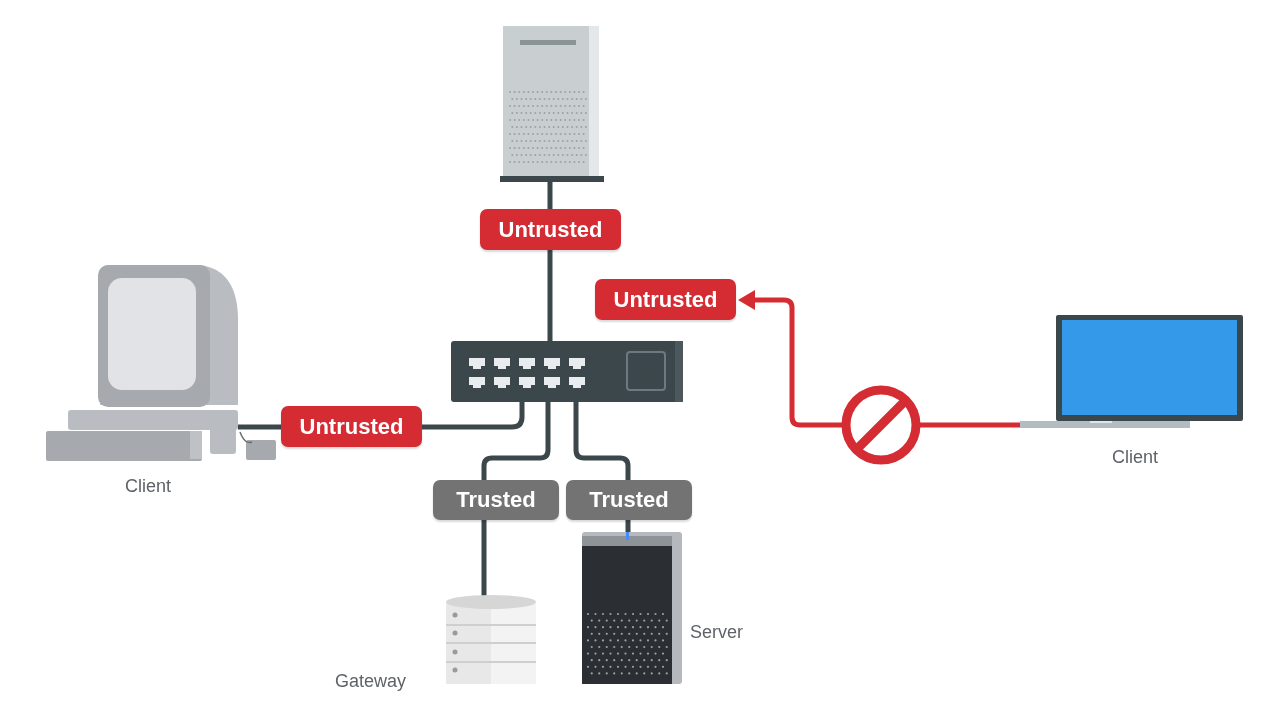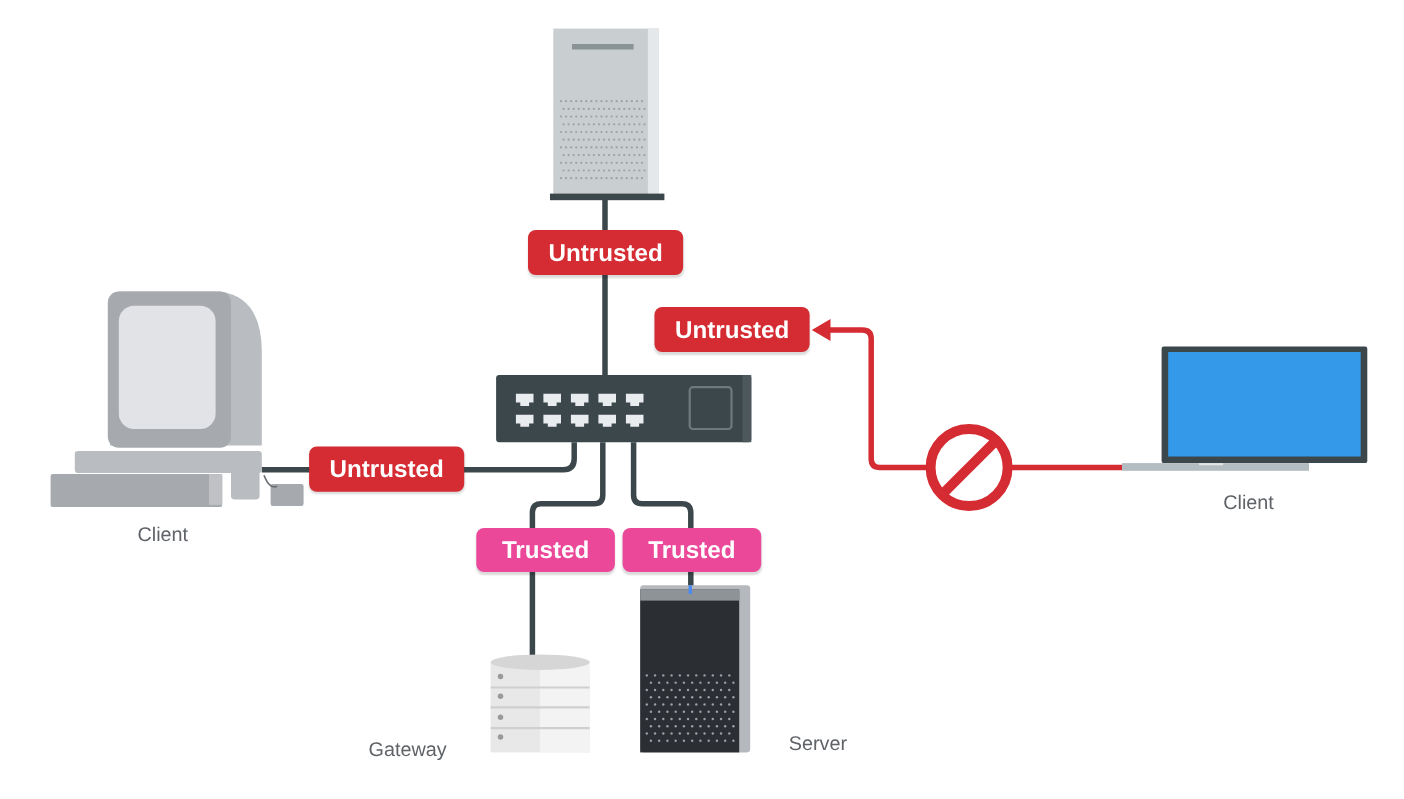--- a/index.html
+++ b/index.html
@@ -1,20 +1,20 @@
 <!DOCTYPE html>
 <html><head>
 <meta charset="utf-8">
 <style>
   html, body { margin:0; padding:0; background:#ffffff; }
   body { width:1276px; height:726px; position:relative; overflow:hidden; font-family:"Liberation Sans", sans-serif; }
   svg#diagram { position:absolute; left:0; top:0; }
   .badge { position:absolute; height:41px; border-radius:7px; color:#fff; font-weight:bold; font-size:22px; display:flex; align-items:center; justify-content:center; box-shadow:0 2px 2px rgba(0,0,0,0.15); }
   .badge.untrusted { background:#d52b32; }
-  .badge.trusted { background:#ec4899; height:40px; }
+  .badge.trusted { background:#737373; height:40px; }
   .label { position:absolute; color:#5f6368; font-size:18px; font-weight:normal; }
 </style>
 </head>
 <body>
 
 <svg id="diagram" width="1276" height="726" viewBox="0 0 1276 726">
 
   <g fill="none" stroke="#3c474c" stroke-width="5">
     <line x1="550" y1="180" x2="550" y2="342"></line>
     <path d="M238 427 L512 427 Q522 427 522 417 L522 402"></path>
@@ -404,13 +404,13 @@
 
 <div class="badge untrusted" style="left:480px;top:209px;width:141px;">Untrusted</div>
 <div class="badge untrusted" style="left:595px;top:279px;width:141px;">Untrusted</div>
 <div class="badge untrusted" style="left:281px;top:406px;width:141px;">Untrusted</div>
 <div class="badge trusted" style="left:433px;top:480px;width:126px;">Trusted</div>
 <div class="badge trusted" style="left:566px;top:480px;width:126px;">Trusted</div>
 
 <div class="label" style="left:125px;top:476px;">Client</div>
 <div class="label" style="left:1112px;top:447px;">Client</div>
 <div class="label" style="left:335px;top:647px;margin-top:24px;">Gateway</div>
-<div class="label" style="left:690px;top:666px;margin-left:27px;">Server</div>
+<div class="label" style="left:690px;top:622px;">Server</div>
 
 </body></html>

